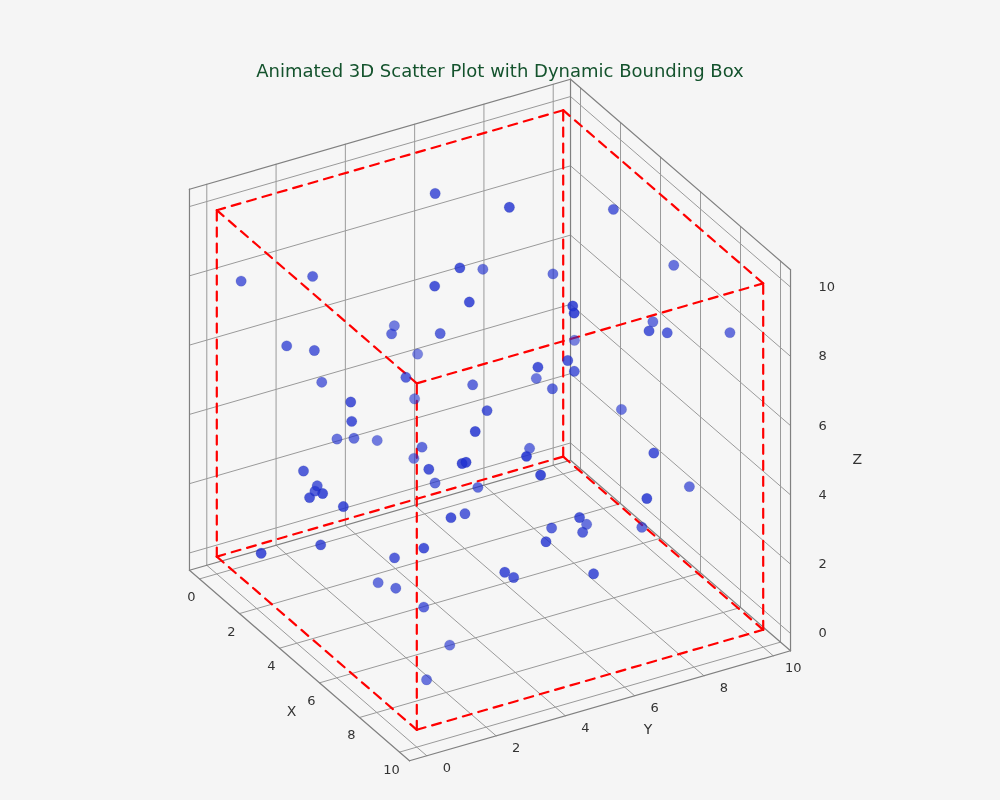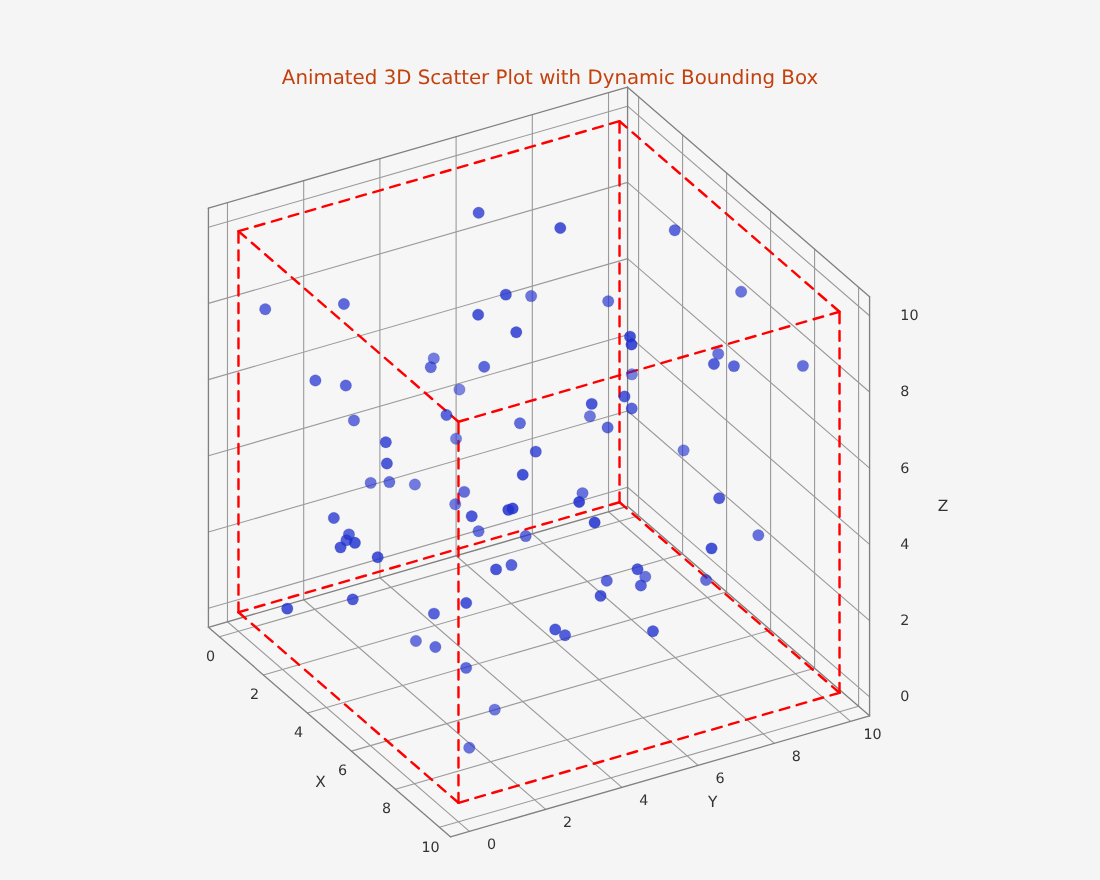--- a/index.html
+++ b/index.html
@@ -16,21 +16,21 @@
     width: 1000px;
     height: 800px;
   }
   .title {
     position: absolute;
     top: 60px;
     left: 0;
     right: 0;
     text-align: center;
     font-size: 18px;
-    color: #c2410c;
+    color: #14532d;
   }
   svg.plot {
     position: absolute;
     left: 0;
     top: 0;
   }
   .axislabel, .ticklabel {
     font-size: 13px;
     fill: #333;
     font-family: "DejaVu Sans", Arial, sans-serif;

